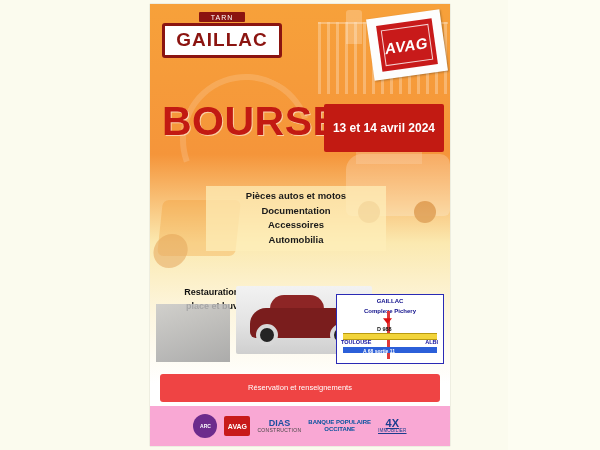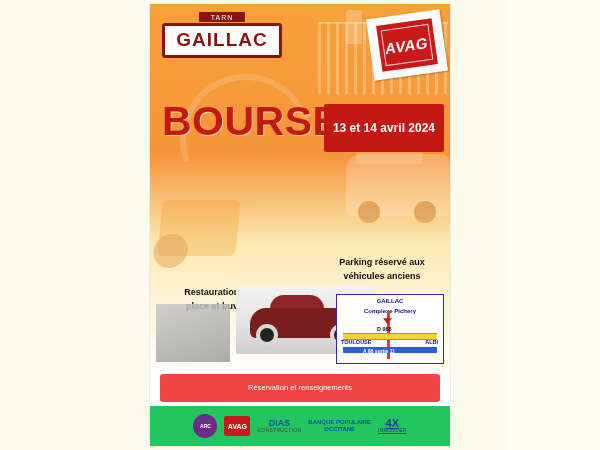--- a/index.html
+++ b/index.html
@@ -334,21 +334,21 @@
     padding: 7px 4px 8px;
     border-radius: 3px;
   }
   
   .sponsors {
     position: absolute;
     left: 0;
     right: 0;
     bottom: 0;
     height: 40px;
-    background: #22c55e;
+    background: #f9a8d4;
     display: flex;
     align-items: center;
     justify-content: center;
     gap: 7px;
     padding: 0 8px;
     box-sizing: border-box;
   }
   .sp {
     font-size: 5.5px;
     color: #333;
@@ -438,25 +438,27 @@
         <span>AVAG</span>
       </div>
     </div>
 
     <div class="headline">
       <div class="h-line">BOURSE</div>
     </div>
 
     <div class="dates">13 et 14 avril 2024</div>
 
-
-    <div class="parking">
-      <div>Parking réservé aux</div>
-      <div>véhicules anciens</div>
-    </div>
+    <div class="list">
+      <div>Pièces autos et motos</div>
+      <div>Documentation</div>
+      <div>Accessoires</div>
+      <div>Automobilia</div>
+    </div>
+
 
     <div class="resto">
       <div>Restauration sur</div>
       <div>place et buvette</div>
     </div>
 
     <div class="photo-strip"></div>
 
     <div class="car-photo">
       <div class="car-roof"></div>

